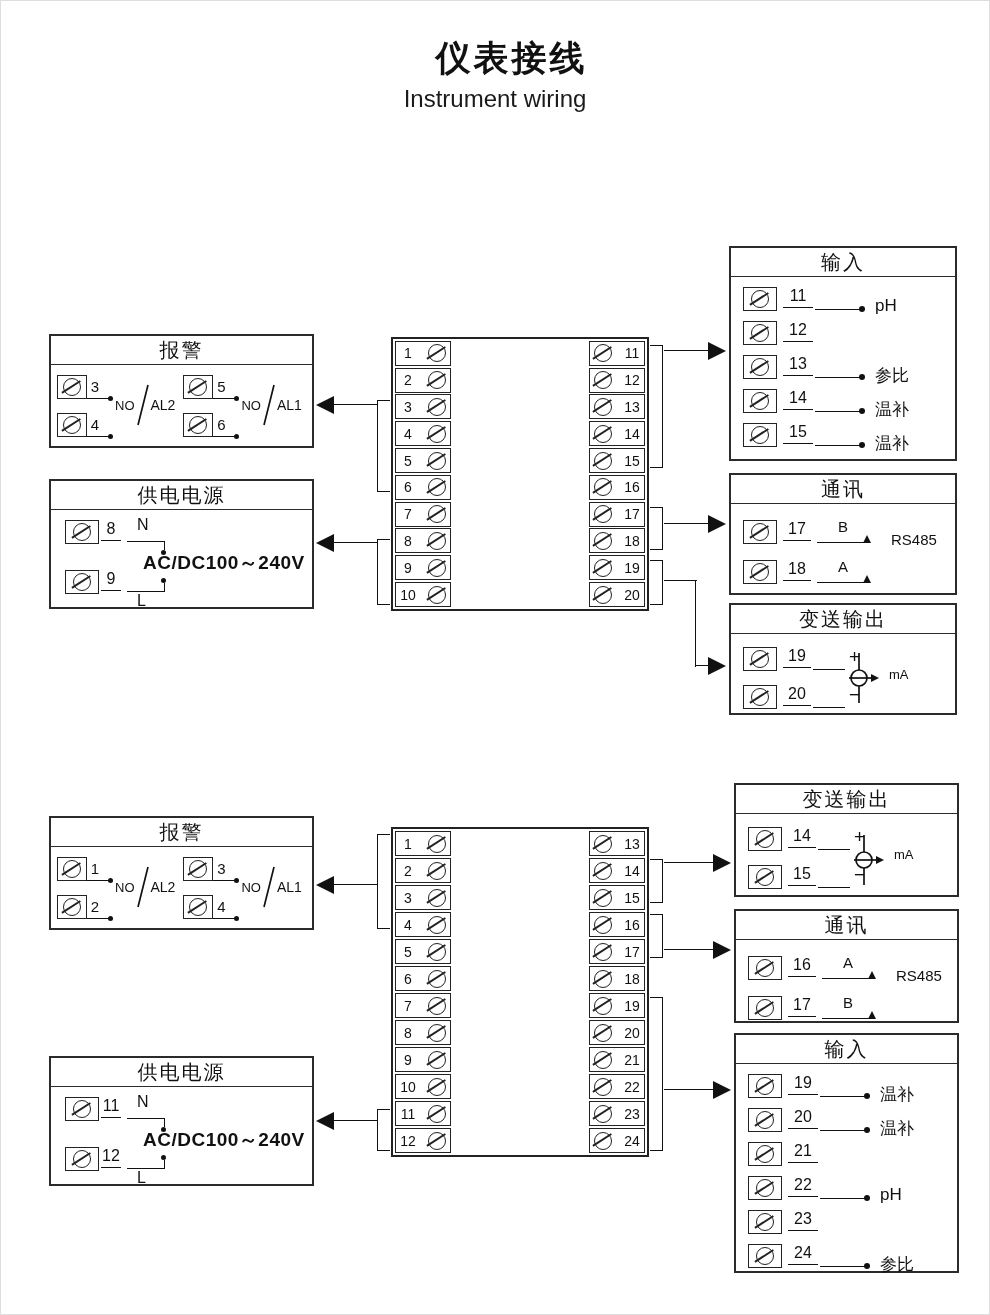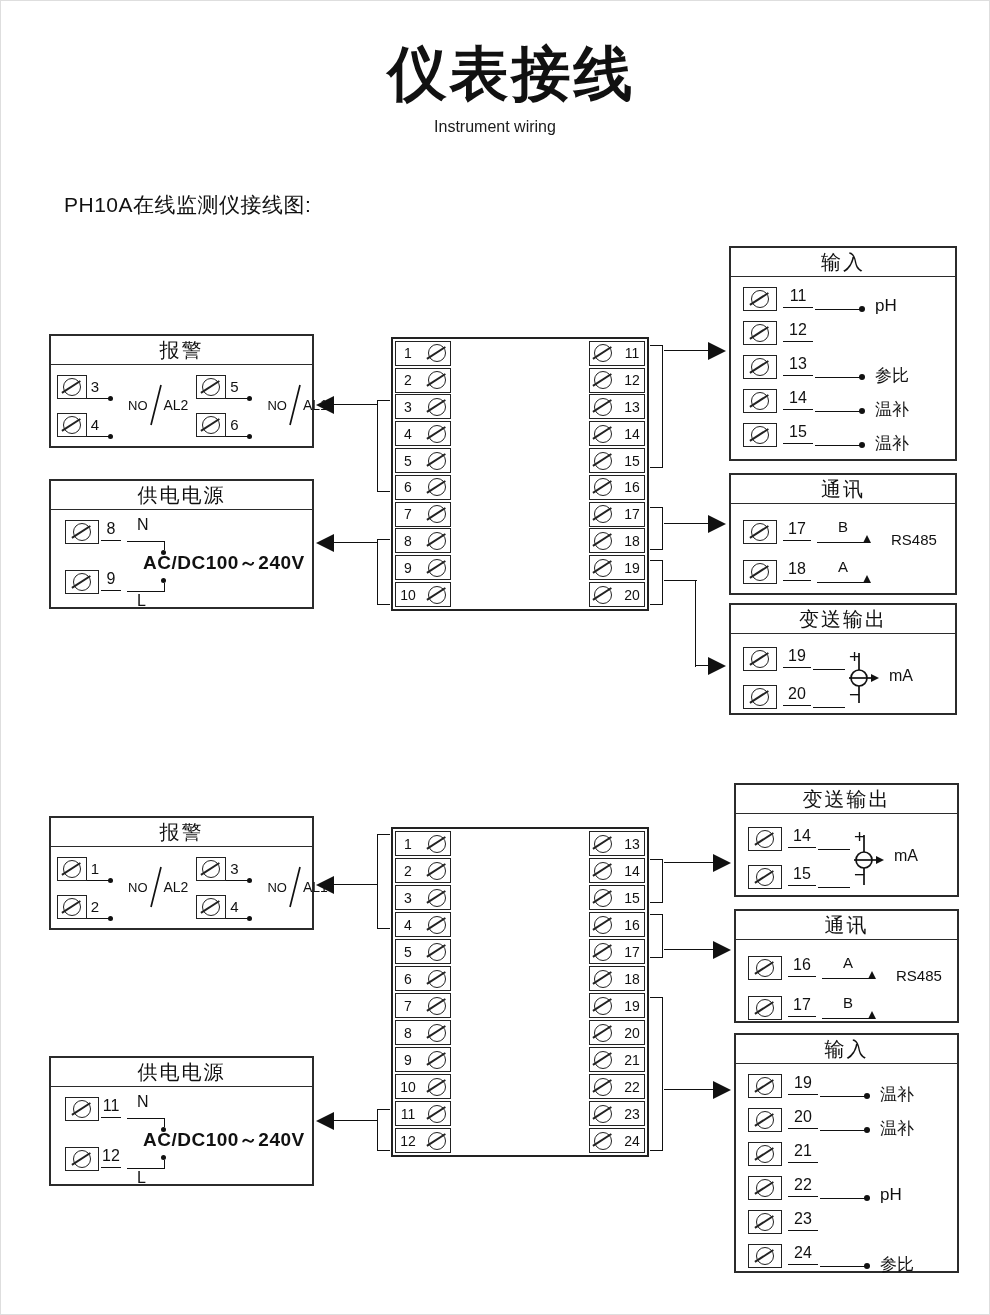--- a/index.html
+++ b/index.html
@@ -4,22 +4,22 @@
 <style>
   html,body { margin:0; padding:0; background:#f4f4f4; }
   .page {
     position:relative; width:990px; height:1315px; margin:0 auto;
     background:#fff; border:1px solid #dedede; box-sizing:border-box;
     font-family:"Liberation Sans","DejaVu Sans",sans-serif; color:#111;
     overflow:hidden;
   }
   
   header { text-align:center; padding-top:34px; }
-  h1 { margin:0; font-size:59px; font-weight:bold; letter-spacing:3px;padding-left:33px; }
-  .subtitle { font-size:16px; margin-top:3px; color:#1a1a1a;text-align:center; }
+  h1 { margin:0; font-size:35px; font-weight:bold; letter-spacing:3px;padding-left:33px; }
+  .subtitle { font-size:24px; margin-top:3px; color:#1a1a1a;text-align:center; }
   .sec-label { position:absolute; font-size:21px; color:#111; letter-spacing:0.5px; }
   .footer-label { font-size:22px; }
 
   
   .wbox { position:absolute; border:2px solid #2b2b2b; background:#fff; box-sizing:border-box; }
   .wbox-title { height:28px; line-height:28px; text-align:center; font-size:20px; letter-spacing:2px; border-bottom:1.8px solid #2b2b2b; }
 
   
   .screwbox { width:34px; height:24px; border:1.6px solid #222; display:inline-flex; align-items:center; justify-content:center; box-sizing:border-box; flex:none; background:#fff; }
   .screw { position:relative; width:16px; height:16px; border:1.5px solid #222; border-radius:50%; flex:none; }
@@ -34,21 +34,21 @@
 
   
   .alarm-body { display:flex; gap:8px; padding:8px 2px 0 6px; }
   .alarm-group { display:flex; align-items:center; }
   .ag-terms { display:flex; flex-direction:column; gap:12px; }
   .aterm { display:flex; align-items:flex-end; height:26px; }
   .alarm-group .screwbox { width:30px; }
   .alarm-group .tnum { min-width:16px; font-size:15px; }
   .awire { width:8px; height:22px; border-bottom:1.7px solid #111; position:relative; }
   .awire::after { content:""; position:absolute; right:-2px; bottom:-3px; width:5px; height:5px; border-radius:50%; background:#111; }
-  .no-label { font-size:13px; margin:0 1px 0 17px; }
+  .no-label { font-size:13px; margin:0 1px 0 4px; }
   .switch-svg { width:14px; height:48px; stroke:#111; stroke-width:1.7px; fill:none; }
   .al-label { font-size:14px; margin-left:1px; }
 
   
   .power-body { position:relative; height:100px; }
   .power-body > * { position:absolute; }
   .pw-line-label { font-size:16px; }
   .pw-voltage { font-size:19px; font-weight:bold; letter-spacing:0.5px; }
 
   
@@ -73,42 +73,41 @@
 
   
   .out-body { padding-top:6px; }
   .out-row { position:relative; height:38px; }
   .out-row .screwbox { position:absolute; left:12px; top:7px; }
   .out-num { position:absolute; left:52px; top:5px; width:28px; }
   .out-wire { position:absolute; left:82px; top:29px; width:32px; border-top:1.7px solid #111; }
   .out-sign { position:absolute; left:118px; top:6px; font-size:19px; }
   .out-decor { position:absolute; stroke:#111; stroke-width:1.7px; fill:none; }
   .fillpoly { fill:#111; stroke:none; }
-  .ma-label { position:absolute; left:158px; top:62px; font-size:16px; }
+  .ma-label { position:absolute; left:158px; top:62px; font-size:13px; }
 
   
   .hline { position:absolute; height:0; border-top:1.7px solid #111; }
   .vline { position:absolute; width:0; border-left:1.7px solid #111; }
   .dot  { position:absolute; width:5px; height:5px; border-radius:50%; background:#111; }
   .bk-left  { position:absolute; border:1.7px solid #111; border-right:none; box-sizing:border-box; }
   .bk-right { position:absolute; border:1.7px solid #111; border-left:none; box-sizing:border-box; }
   .arrow-left  { position:absolute; width:0; height:0; border-top:9px solid transparent; border-bottom:9px solid transparent; border-right:18px solid #111; }
   .arrow-right { position:absolute; width:0; height:0; border-top:9px solid transparent; border-bottom:9px solid transparent; border-left:18px solid #111; }
 </style>
 </head>
 <body>
 
 <div class="page">
 
   <header>
     <h1>仪表接线</h1>
     <div class="subtitle">Instrument wiring</div>
   </header>
 
-  <div class="sec-label" style="left:63px;top:190px;">PH10A在线监测仪接线图:</div>
 
   <div class="wbox" style="left:48px;top:333px;width:265px;height:114px;">
     <div class="wbox-title">报警</div>
     <div class="alarm-body">
 
         <div class="alarm-group">
           <div class="ag-terms">
             <div class="aterm">
               <span class="screwbox">
                 <span class="screw"></span>

